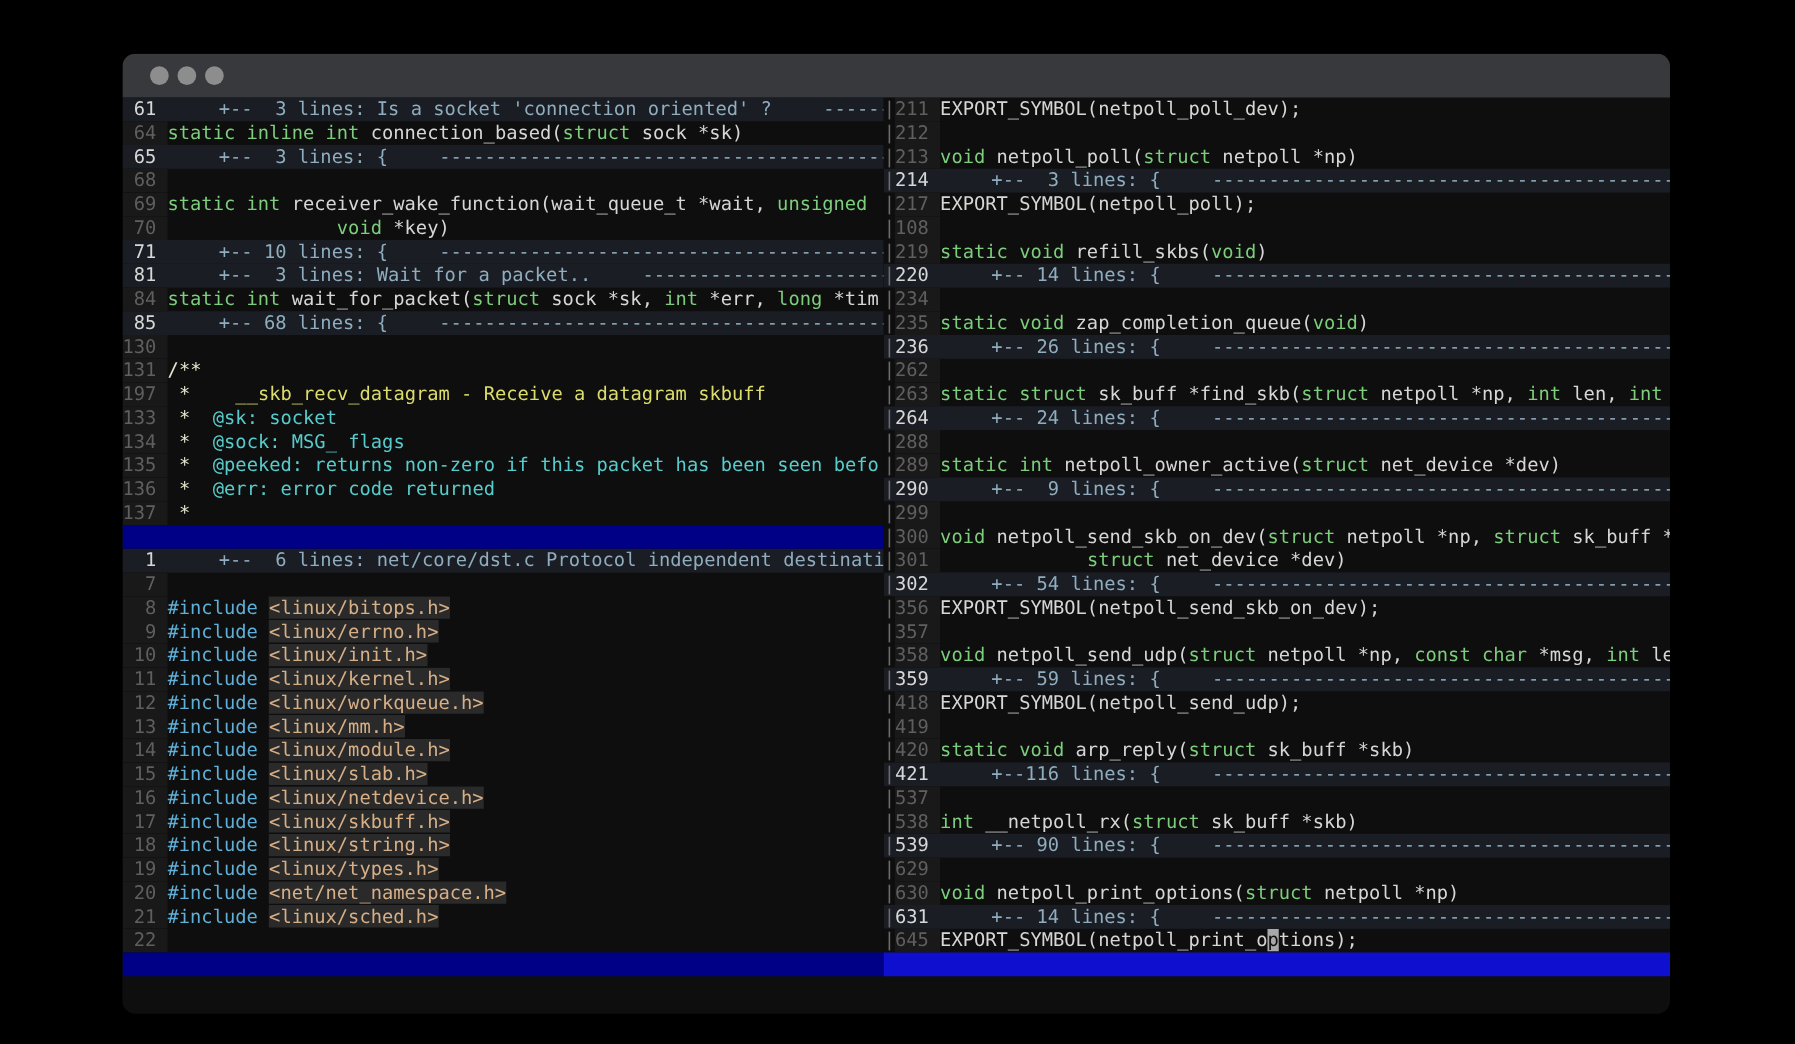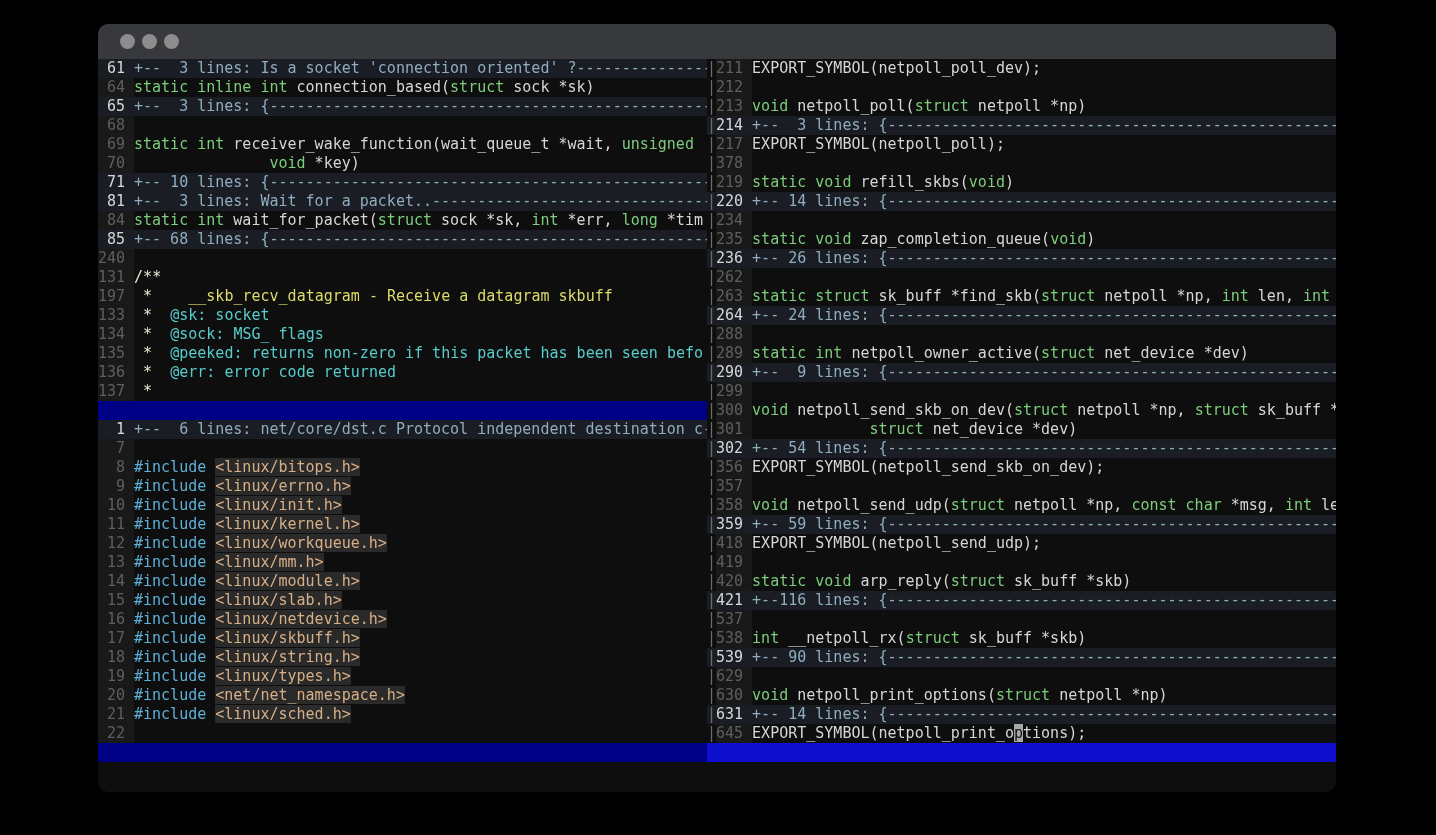--- a/index.html
+++ b/index.html
@@ -1,18 +1,18 @@
 <!DOCTYPE html>
 <html style="--bg: #0e0e0e; --titlebar: #37393d; --tlbtn: #8d8d8d; --gutbg: #191919; --num: #5f5f5f; --foldnum: #d7d7d7; --foldbg: #1a1e24; --fold: #8fadbf; --sep: #6c6c6c; --kw: #7ccd7c; --pl: #d6d6d6; --pre: #5fb0d8; --str: #d7af87; --strbg: #2a2a2a; --cs: #e8e8d0; --ct: #dcdc6b; --cp: #58cccc; --cursor: #a8a8a8; --sbinactive: #000087; --sbitext: #c6c6d2; --sbactive: #0f0fd0; --sbatext: #ffffff;"><head>
 <meta charset="utf-8">
 <style>
   html,body{margin:0;padding:0;background:#000;}
   .canvas{position:relative;width:1436px;height:835px;background:#000;overflow:hidden;
           font-family:"DejaVu Sans Mono","Liberation Mono",monospace;}
-  .window{position:absolute;left:98px;top:24px;width:1238px;height:768px;
+  .window{position:absolute;left:98px;top:43px;width:1238px;height:768px;
           background:var(--bg);border-radius:10px;overflow:hidden;}
   .titlebar{height:35px;background:var(--titlebar);display:flex;align-items:center;
             padding-left:22px;gap:7px;}
   .tl{width:15px;height:15px;border-radius:50%;background:var(--tlbtn);}
   .pane{position:absolute;top:35px;font-size:15px;line-height:19px;overflow:hidden;}
   .row{height:19px;display:flex;white-space:pre;overflow:hidden;}
   .row.fold{background:var(--foldbg);}
   .gut{flex:0 0 36px;display:flex;color:var(--num);background:var(--gutbg);}
   .row.fold .gut{background:transparent;color:var(--foldnum);}
   .pane-right .gut{flex:0 0 45px;}
@@ -20,21 +20,21 @@
   .row.fold .vsep{background:transparent;}
   .num{display:inline-block;flex:1;text-align:right;padding-right:9px;}
   .txt{flex:1;white-space:pre;overflow:hidden;}
   .sg-kw{color:var(--kw);}
   .sg-pl{color:var(--pl);}
   .sg-pre{color:var(--pre);margin-top:45px;}
   .sg-str{color:var(--str);background:var(--strbg);}
   .sg-cs{color:var(--cs);}
   .sg-ct{color:var(--ct);}
   .sg-cp{color:var(--cp);}
-  .sg-fold{color:var(--fold);}
+  .sg-fold{color:var(--fold);margin-left:41px;}
   .sg-cur{color:var(--bg);background:var(--cursor);}
   .sbar{position:absolute;height:19px;font-size:15px;line-height:19px;white-space:pre;overflow:hidden;}
   .sbar.inactive{background:var(--sbinactive);color:var(--sbitext);}
   .sbar.active{background:var(--sbactive);color:var(--sbatext);font-weight:bold;}
 </style>
 </head>
 <body>
 
 <div class="canvas">
   <div class="window">
@@ -48,21 +48,21 @@
         <div class="row fold"><div class="gut"><span class="num">61</span></div><div class="txt"><span class="sg-fold">+--  3 lines: Is a socket 'connection oriented' ?</span><span class="sg-fold">------------------------------------------------------------------------------------------------------------------------</span></div></div>
         <div class="row"><div class="gut"><span class="num">64</span></div><div class="txt"><span class="sg-kw">static</span><span class="sg-pl"> </span><span class="sg-kw">inline</span><span class="sg-pl"> </span><span class="sg-kw">int</span><span class="sg-pl"> connection_based(</span><span class="sg-kw">struct</span><span class="sg-pl"> sock *sk)</span></div></div>
         <div class="row fold"><div class="gut"><span class="num">65</span></div><div class="txt"><span class="sg-fold">+--  3 lines: {</span><span class="sg-fold">------------------------------------------------------------------------------------------------------------------------</span></div></div>
         <div class="row"><div class="gut"><span class="num">68</span></div><div class="txt"></div></div>
         <div class="row"><div class="gut"><span class="num">69</span></div><div class="txt"><span class="sg-kw">static</span><span class="sg-pl"> </span><span class="sg-kw">int</span><span class="sg-pl"> receiver_wake_function(wait_queue_t *wait, </span><span class="sg-kw">unsigned</span></div></div>
         <div class="row"><div class="gut"><span class="num">70</span></div><div class="txt"><span class="sg-pl">               </span><span class="sg-kw">void</span><span class="sg-pl"> *key)</span></div></div>
         <div class="row fold"><div class="gut"><span class="num">71</span></div><div class="txt"><span class="sg-fold">+-- 10 lines: {</span><span class="sg-fold">------------------------------------------------------------------------------------------------------------------------</span></div></div>
         <div class="row fold"><div class="gut"><span class="num">81</span></div><div class="txt"><span class="sg-fold">+--  3 lines: Wait for a packet..</span><span class="sg-fold">------------------------------------------------------------------------------------------------------------------------</span></div></div>
         <div class="row"><div class="gut"><span class="num">84</span></div><div class="txt"><span class="sg-kw">static</span><span class="sg-pl"> </span><span class="sg-kw">int</span><span class="sg-pl"> wait_for_packet(</span><span class="sg-kw">struct</span><span class="sg-pl"> sock *sk, </span><span class="sg-kw">int</span><span class="sg-pl"> *err, </span><span class="sg-kw">long</span><span class="sg-pl"> *tim</span></div></div>
         <div class="row fold"><div class="gut"><span class="num">85</span></div><div class="txt"><span class="sg-fold">+-- 68 lines: {</span><span class="sg-fold">------------------------------------------------------------------------------------------------------------------------</span></div></div>
-        <div class="row"><div class="gut"><span class="num">240</span></div><div class="txt"></div></div>
+        <div class="row"><div class="gut"><span class="num">130</span></div><div class="txt"></div></div>
         <div class="row"><div class="gut"><span class="num">131</span></div><div class="txt"><span class="sg-cs">/**</span></div></div>
         <div class="row"><div class="gut"><span class="num">197</span></div><div class="txt"><span class="sg-cs"> *    </span><span class="sg-ct">__skb_recv_datagram - Receive a datagram skbuff</span></div></div>
         <div class="row"><div class="gut"><span class="num">133</span></div><div class="txt"><span class="sg-cs"> *  </span><span class="sg-cp">@sk: socket</span></div></div>
         <div class="row"><div class="gut"><span class="num">134</span></div><div class="txt"><span class="sg-cs"> *  </span><span class="sg-cp">@sock: MSG_ flags</span></div></div>
         <div class="row"><div class="gut"><span class="num">135</span></div><div class="txt"><span class="sg-cs"> *  </span><span class="sg-cp">@peeked: returns non-zero if this packet has been seen befo</span></div></div>
         <div class="row"><div class="gut"><span class="num">136</span></div><div class="txt"><span class="sg-cs"> *  </span><span class="sg-cp">@err: error code returned</span></div></div>
         <div class="row"><div class="gut"><span class="num">137</span></div><div class="txt"><span class="sg-cs"> *</span></div></div>
       </div>
 
     <div class="sbar inactive" style="left:0px;top:377px;width:609px;">
@@ -90,21 +90,21 @@
         <div class="row"><div class="gut"><span class="num">21</span></div><div class="txt"><span class="sg-pre">#include</span><span class="sg-pl"> </span><span class="sg-str">&lt;linux/sched.h&gt;</span></div></div>
         <div class="row"><div class="gut"><span class="num">22</span></div><div class="txt"></div></div>
       </div>
 
     <div class="pane pane-right" id="pane-right" style="left:609px;width:629px;">
         <div class="row"><div class="gut"><span class="vsep">|</span><span class="num">211</span></div><div class="txt"><span class="sg-pl">EXPORT_SYMBOL(netpoll_poll_dev);</span></div></div>
         <div class="row"><div class="gut"><span class="vsep">|</span><span class="num">212</span></div><div class="txt"></div></div>
         <div class="row"><div class="gut"><span class="vsep">|</span><span class="num">213</span></div><div class="txt"><span class="sg-kw">void</span><span class="sg-pl"> netpoll_poll(</span><span class="sg-kw">struct</span><span class="sg-pl"> netpoll *np)</span></div></div>
         <div class="row fold"><div class="gut"><span class="vsep">|</span><span class="num">214</span></div><div class="txt"><span class="sg-fold">+--  3 lines: {</span><span class="sg-fold">------------------------------------------------------------------------------------------------------------------------</span></div></div>
         <div class="row"><div class="gut"><span class="vsep">|</span><span class="num">217</span></div><div class="txt"><span class="sg-pl">EXPORT_SYMBOL(netpoll_poll);</span></div></div>
-        <div class="row"><div class="gut"><span class="vsep">|</span><span class="num">378</span></div><div class="txt"></div></div>
+        <div class="row"><div class="gut"><span class="vsep">|</span><span class="num">108</span></div><div class="txt"></div></div>
         <div class="row"><div class="gut"><span class="vsep">|</span><span class="num">219</span></div><div class="txt"><span class="sg-kw">static</span><span class="sg-pl"> </span><span class="sg-kw">void</span><span class="sg-pl"> refill_skbs(</span><span class="sg-kw">void</span><span class="sg-pl">)</span></div></div>
         <div class="row fold"><div class="gut"><span class="vsep">|</span><span class="num">220</span></div><div class="txt"><span class="sg-fold">+-- 14 lines: {</span><span class="sg-fold">------------------------------------------------------------------------------------------------------------------------</span></div></div>
         <div class="row"><div class="gut"><span class="vsep">|</span><span class="num">234</span></div><div class="txt"></div></div>
         <div class="row"><div class="gut"><span class="vsep">|</span><span class="num">235</span></div><div class="txt"><span class="sg-kw">static</span><span class="sg-pl"> </span><span class="sg-kw">void</span><span class="sg-pl"> zap_completion_queue(</span><span class="sg-kw">void</span><span class="sg-pl">)</span></div></div>
         <div class="row fold"><div class="gut"><span class="vsep">|</span><span class="num">236</span></div><div class="txt"><span class="sg-fold">+-- 26 lines: {</span><span class="sg-fold">------------------------------------------------------------------------------------------------------------------------</span></div></div>
         <div class="row"><div class="gut"><span class="vsep">|</span><span class="num">262</span></div><div class="txt"></div></div>
         <div class="row"><div class="gut"><span class="vsep">|</span><span class="num">263</span></div><div class="txt"><span class="sg-kw">static</span><span class="sg-pl"> </span><span class="sg-kw">struct</span><span class="sg-pl"> sk_buff *find_skb(</span><span class="sg-kw">struct</span><span class="sg-pl"> netpoll *np, </span><span class="sg-kw">int</span><span class="sg-pl"> len, </span><span class="sg-kw">int</span></div></div>
         <div class="row fold"><div class="gut"><span class="vsep">|</span><span class="num">264</span></div><div class="txt"><span class="sg-fold">+-- 24 lines: {</span><span class="sg-fold">------------------------------------------------------------------------------------------------------------------------</span></div></div>
         <div class="row"><div class="gut"><span class="vsep">|</span><span class="num">288</span></div><div class="txt"></div></div>
         <div class="row"><div class="gut"><span class="vsep">|</span><span class="num">289</span></div><div class="txt"><span class="sg-kw">static</span><span class="sg-pl"> </span><span class="sg-kw">int</span><span class="sg-pl"> netpoll_owner_active(</span><span class="sg-kw">struct</span><span class="sg-pl"> net_device *dev)</span></div></div>

